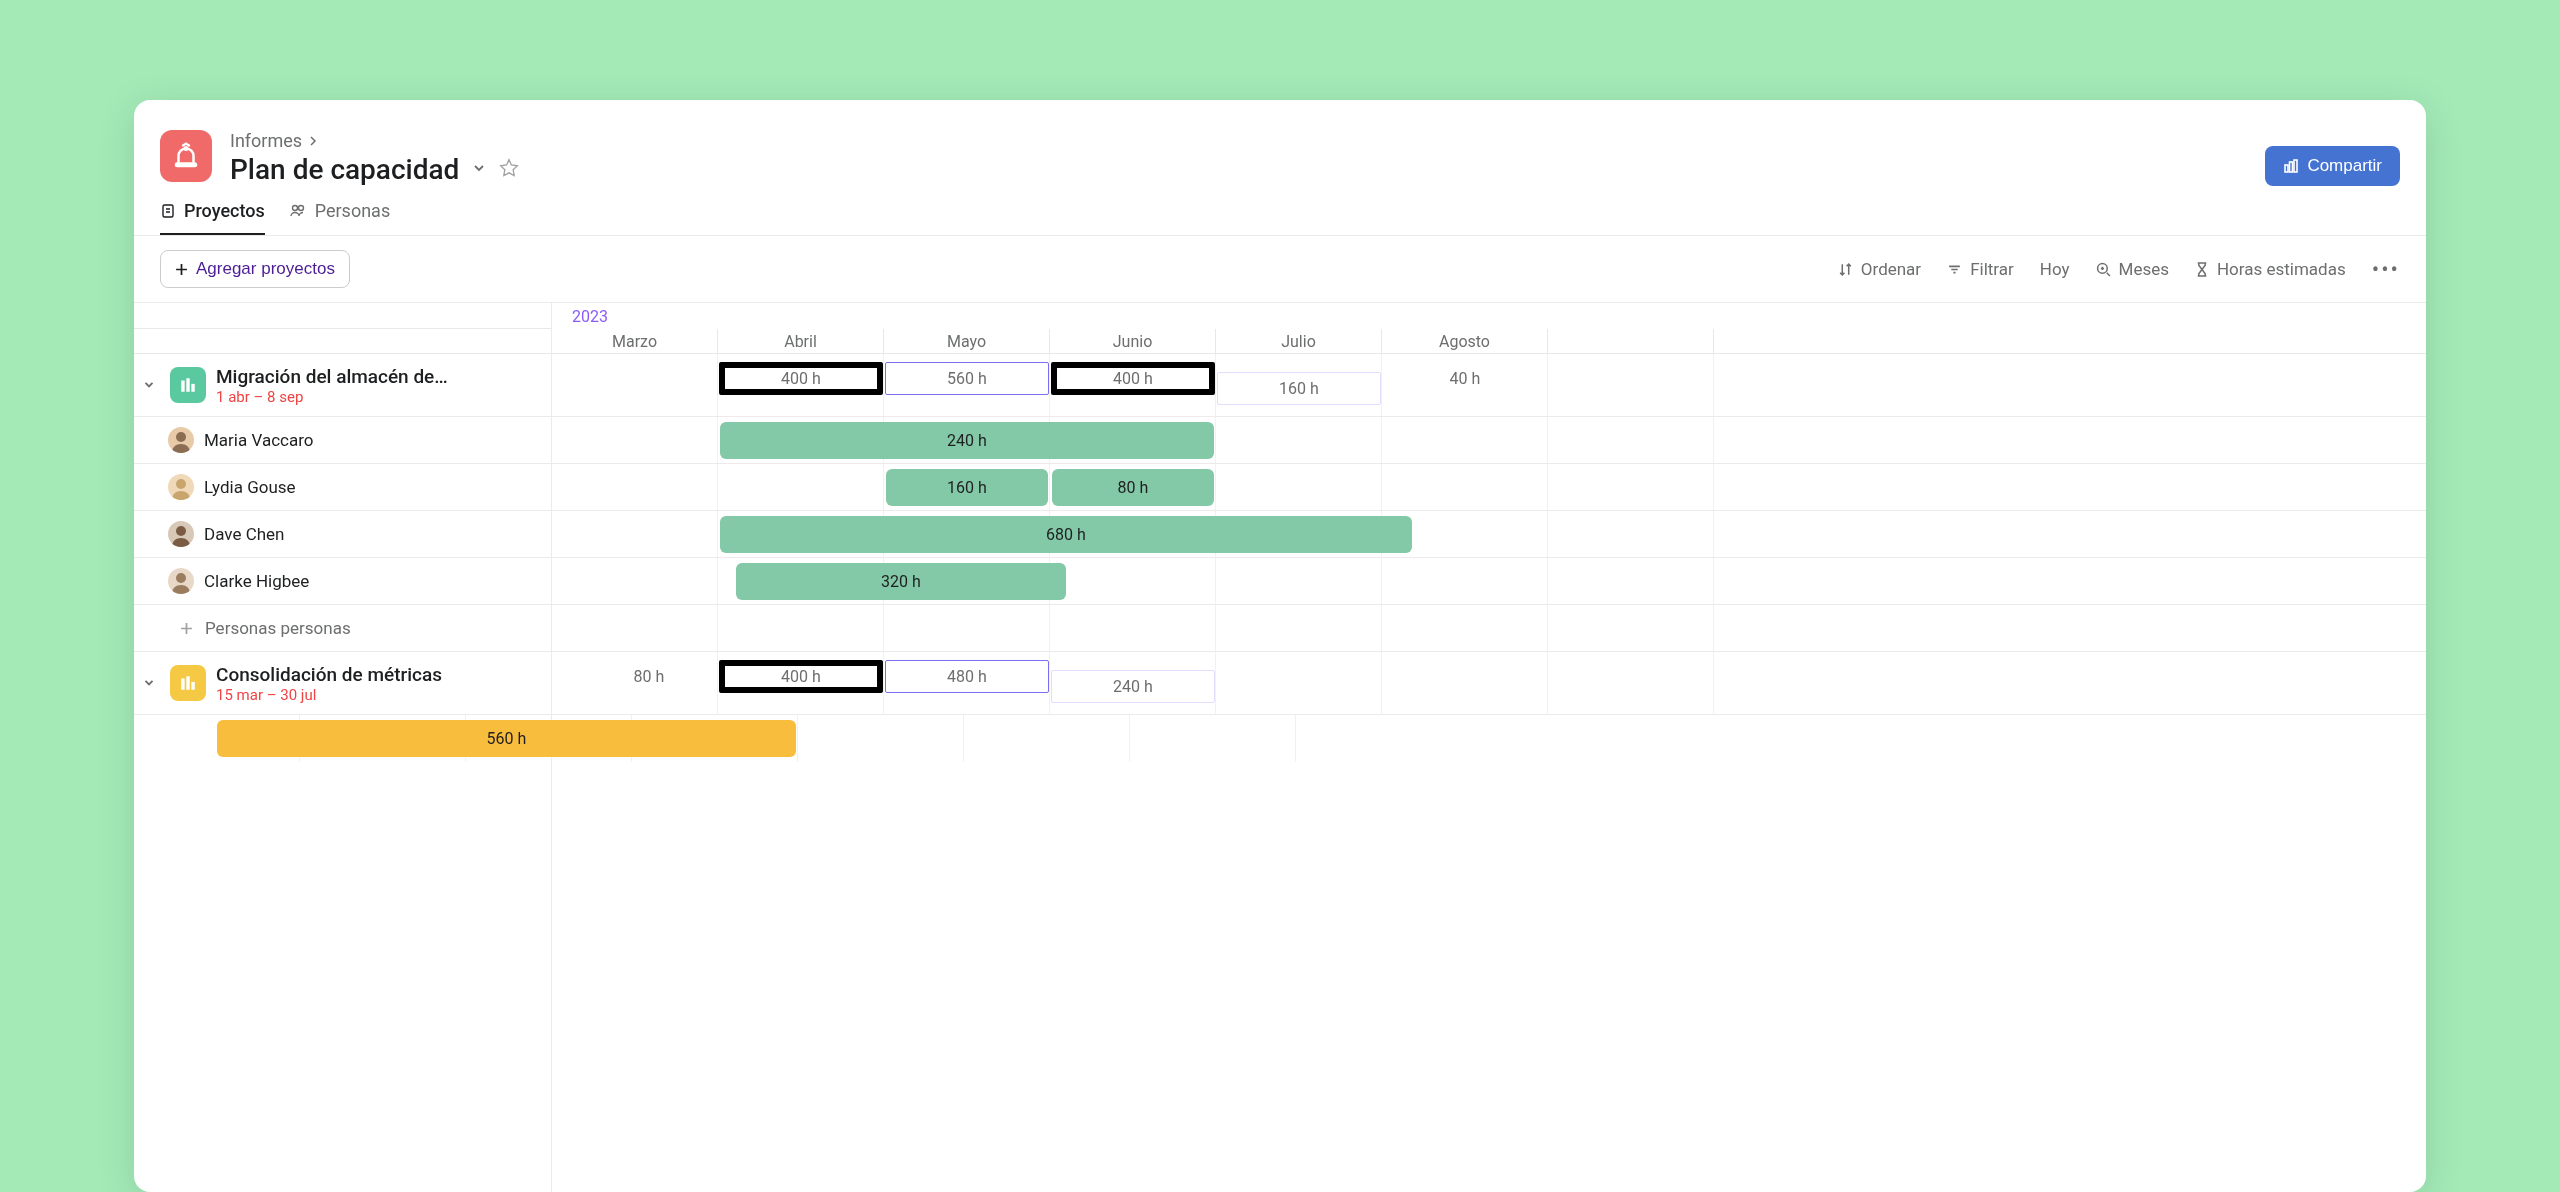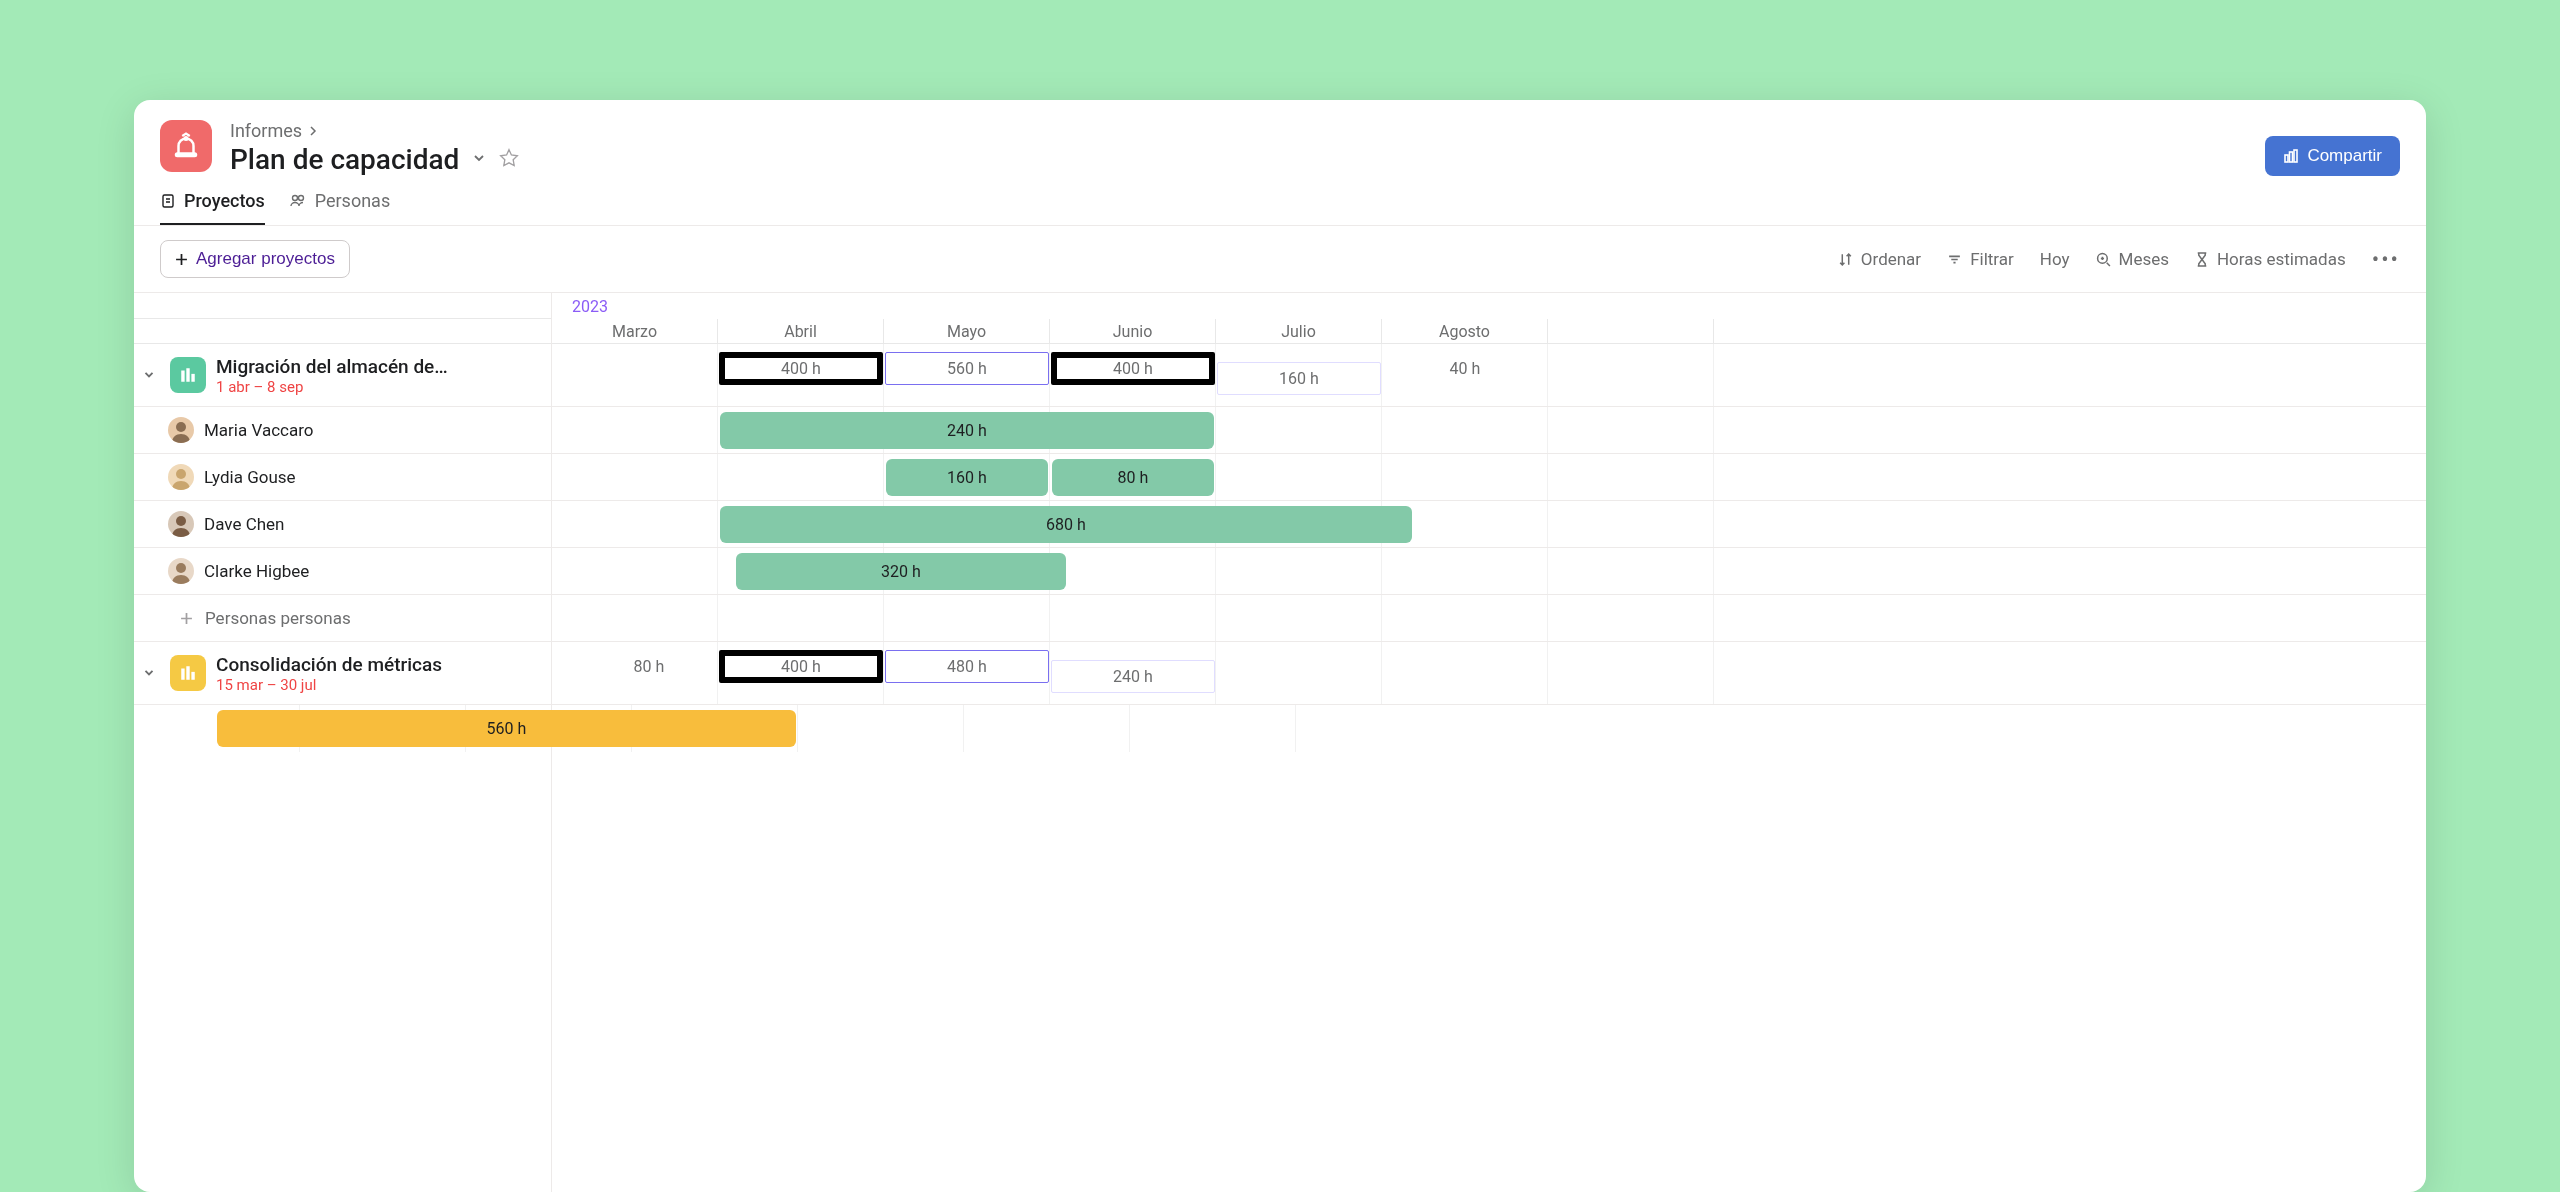--- a/index.html
+++ b/index.html
@@ -16,23 +16,23 @@
   background: #fff;
   border-radius: 16px;
   box-shadow: 0 8px 40px rgba(0,0,0,0.12);
   width: 100%;
   height: 100%;
   overflow: hidden;
   display: flex;
   flex-direction: column;
 }
 .header {
-  padding: 20px 26px 0 26px;
+  padding: 30px 26px 0 26px;
   display: flex;
-  align-items: flex-end;
+  align-items: flex-start;
   justify-content: space-between;
 }
 .header-left { display: flex; align-items: flex-start; gap: 18px; }
 .project-icon {
   width: 52px; height: 52px; border-radius: 12px;
   background: #f06a6a;
   display: flex; align-items: center; justify-content: center;
   color: #fff;
 }
 .header-text { display: flex; flex-direction: column; gap: 2px; }
@@ -40,21 +40,21 @@
 .breadcrumb-link { cursor: pointer; }
 .title-row { display: flex; align-items: center; gap: 12px; }
 .page-title { font-size: 28px; font-weight: 500; color: #1e1f21; }
 .title-caret { color: #6d6e6f; cursor: pointer; }
 .star-icon { color: #a2a0a2; cursor: pointer; }
 .share-button {
   background: #4573d2; color: #fff; border: none;
   border-radius: 8px; padding: 10px 18px;
   font-size: 17px; font-weight: 500;
   display: flex; align-items: center; gap: 8px; cursor: pointer;
-  margin-top: 10px;
+  margin-top: 16px;
 }
 .tabs {
   display: flex; gap: 24px; padding: 14px 26px 0 26px;
   border-bottom: 1px solid #edeae9;
 }
 .tab {
   display: flex; align-items: center; gap: 8px;
   padding-bottom: 12px; font-size: 18px; cursor: pointer;
   color: #6d6e6f; border-bottom: 2px solid transparent;
 }

